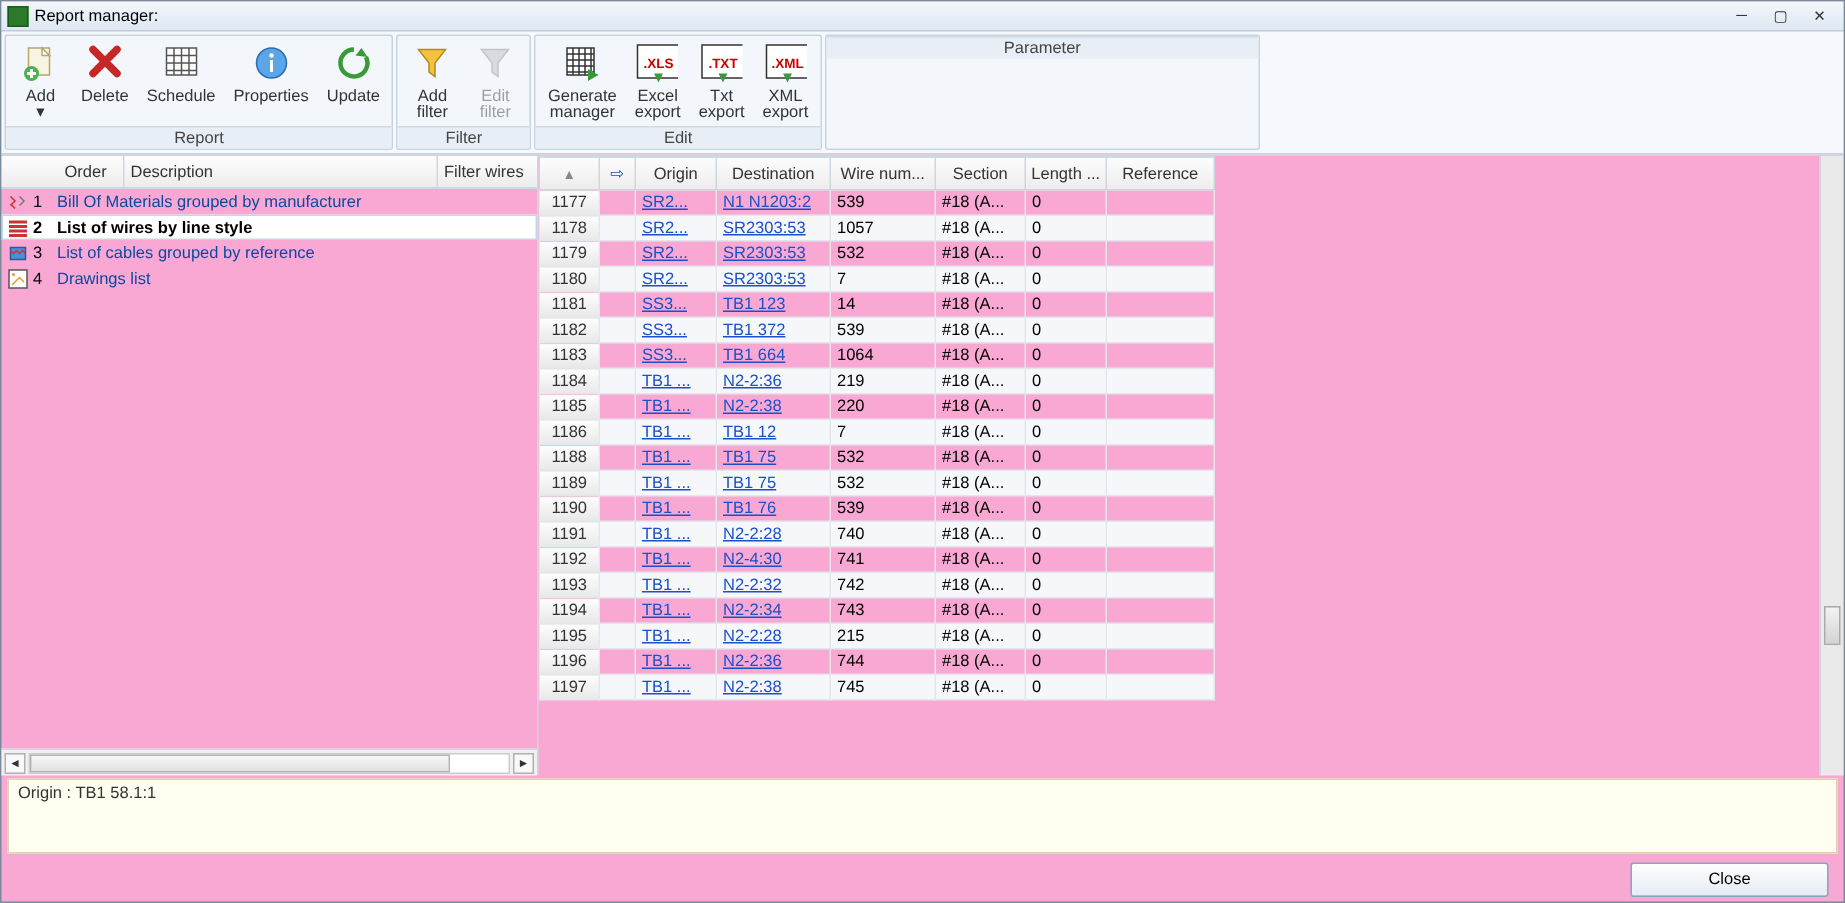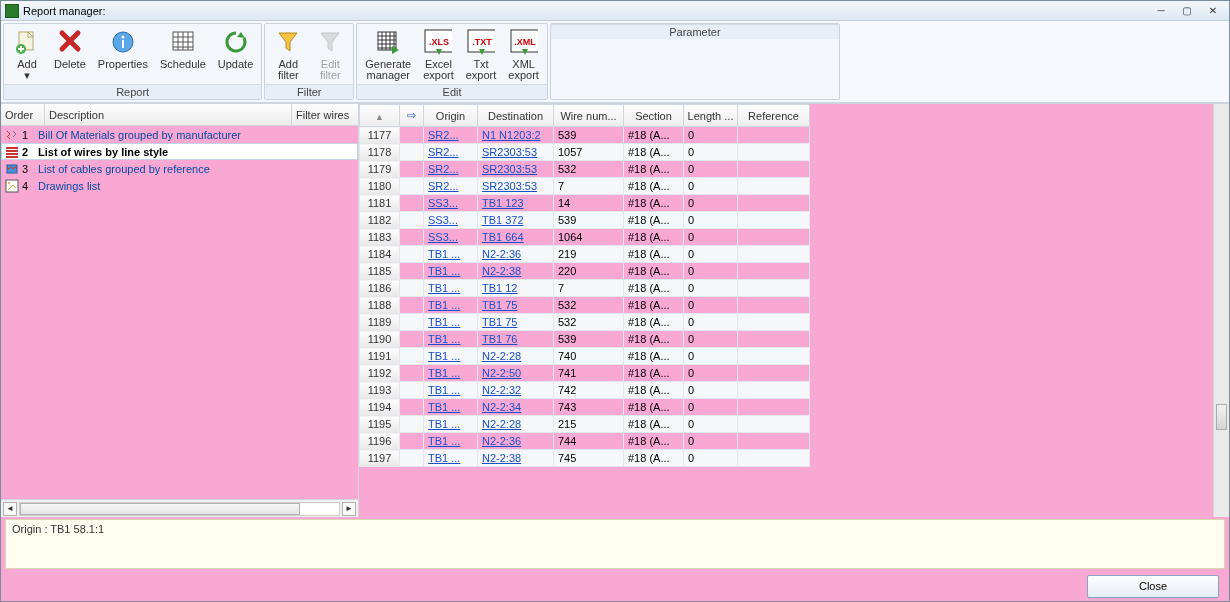--- a/index.html
+++ b/index.html
@@ -128,20 +128,21 @@
   border-right: 1px solid #cfd6de;
   display: flex;
   flex-direction: column;
 }
 
 .left-header {
   display: flex;
   height: 22px;
   border-bottom: 1px solid #cfd6de;
   background: linear-gradient(#fdfdfd, #ececec);
+  padding-left: 38px;
 }
 .left-header .col {
   border-right: 1px solid #cfd6de;
   display: flex;
   align-items: center;
   padding: 0 4px;
   color: #333;
 }
 
 .rowlist { flex: 1; overflow: hidden; }
@@ -300,35 +301,35 @@
           <div class="icon">
             <svg width="24" height="24">
                 <path d="M4 4 L20 20 M20 4 L4 20" stroke="#c62828" stroke-width="5" stroke-linecap="round"></path>
               </svg>
           </div>
           <div class="lbl">Delete</div>
         </div>
         <div class="gbtn">
           <div class="icon">
             <svg width="26" height="26">
+                <rect x="3" y="3" width="20" height="18" fill="#fff" stroke="#555"></rect>
+                <path d="M3 8h20M8 3v18M13 3v18M18 3v18M3 13h20M3 18h20" stroke="#555"></path>
+              </svg>
+          </div>
+          <div class="lbl">Schedule</div>
+        </div>
+        <div class="gbtn">
+          <div class="icon">
+            <svg width="26" height="26">
                 <circle cx="13" cy="13" r="10" fill="#5aa6e6" stroke="#2a6db0"></circle>
                 <rect x="12" y="11" width="2" height="8" fill="#fff"></rect>
                 <circle cx="13" cy="8" r="1.5" fill="#fff"></circle>
               </svg>
           </div>
           <div class="lbl">Properties</div>
-        </div>
-        <div class="gbtn">
-          <div class="icon">
-            <svg width="26" height="26">
-                <rect x="3" y="3" width="20" height="18" fill="#fff" stroke="#555"></rect>
-                <path d="M3 8h20M8 3v18M13 3v18M18 3v18M3 13h20M3 18h20" stroke="#555"></path>
-              </svg>
-          </div>
-          <div class="lbl">Schedule</div>
         </div>
         <div class="gbtn">
           <div class="icon">
             <svg width="26" height="26">
                 <path d="M13 4a9 9 0 1 0 8 5" fill="none" stroke="#3a9a3a" stroke-width="3"></path>
                 <polygon points="18,3 22,9 14,8" fill="#3a9a3a"></polygon>
               </svg>
           </div>
           <div class="lbl">Update</div>
         </div>
@@ -643,21 +644,21 @@
                   <td class="link">N2-2:28</td>
                   <td>740</td>
                   <td>#18 (A...</td>
                   <td>0</td>
                   <td></td>
                 </tr>
                 <tr>
                   <td class="rowhdr">1192</td>
                   <td></td>
                   <td class="link">TB1 ...</td>
-                  <td class="link">N2-2:50</td>
+                  <td class="link">N2-4:30</td>
                   <td>741</td>
                   <td>#18 (A...</td>
                   <td>0</td>
                   <td></td>
                 </tr>
                 <tr>
                   <td class="rowhdr">1193</td>
                   <td></td>
                   <td class="link">TB1 ...</td>
                   <td class="link">N2-2:32</td>

